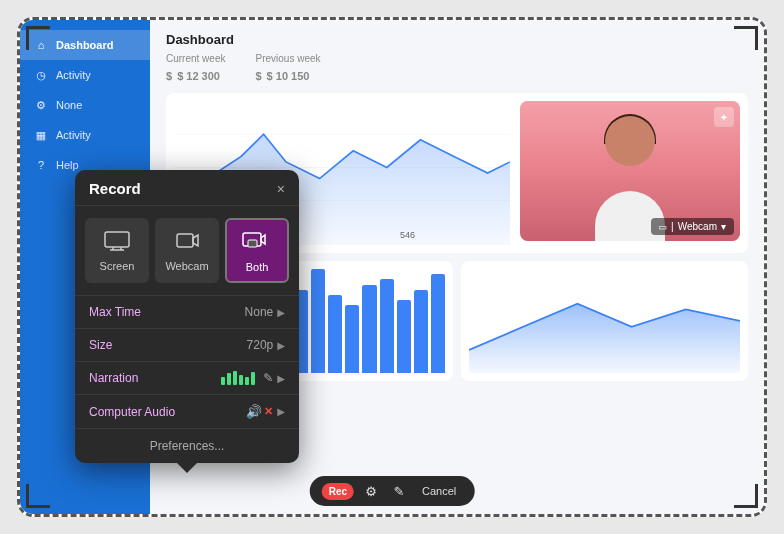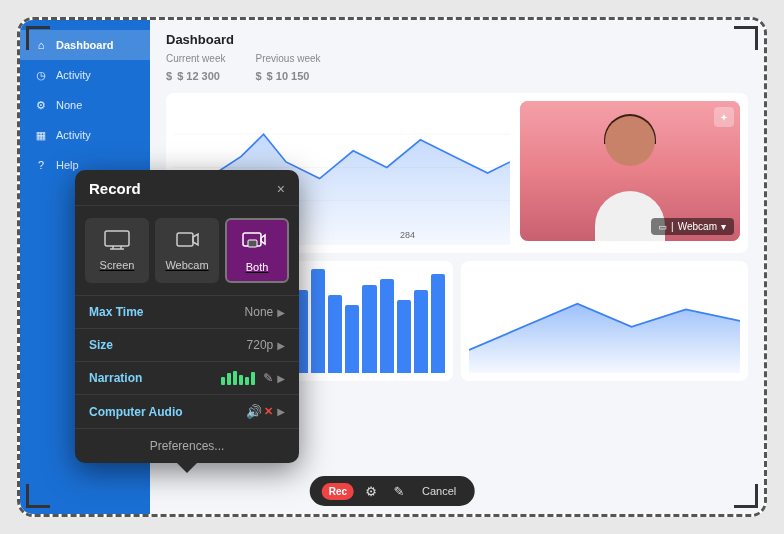--- a/index.html
+++ b/index.html
@@ -294,27 +294,27 @@
       display: flex;
       gap: 6px;
       padding: 12px 10px;
       border-bottom: 1px solid #3a3a3a;
     }
     .mode-btn {
       flex: 1;
       display: flex;
       flex-direction: column;
       align-items: center;
+      justify-content: center;
       padding: 10px 6px 8px;
       background: #3a3a3a;
       border-radius: 6px;
       cursor: pointer;
       gap: 6px;
       border: 2px solid transparent;
-      text-decoration: underline;
     }
     .mode-btn.active {
       background: #701a75;
       border-color: #777;
     }
     .mode-btn-icon {
       color: #ccc;
       font-size: 18px;
       line-height: 1;
     }
@@ -329,23 +329,22 @@
 
     
     .settings-row {
       display: flex;
       align-items: center;
       justify-content: space-between;
       padding: 9px 14px;
       border-bottom: 1px solid #3a3a3a;
     }
     .settings-label {
-      color: #7dd3fc;
+      color: #f0abfc;
       font-size: 12px;
-      font-weight: bold;
     }
     .settings-value-area {
       display: flex;
       align-items: center;
       gap: 4px;
     }
     .settings-value {
       color: #a3a3a3;
       font-size: 12px;
     }
@@ -537,21 +536,21 @@
             <span>Webcam</span>
             <span>▾</span>
           </div>
         </div>
       </div>
 
       <div class="move-icon" style="position:absolute;top:230px;left:210px;">
         <span>✛</span>
       </div>
       <div class="number-badge" style="position:absolute;top:210px;left:380px;font-size:9px;color:#666">
-        <div>284</div>
+        <div>546</div>
       </div>
 
       <div class="charts-bottom">
         <div class="bar-chart" id="bar-chart-container">
             <div class="bar" style="height: 55%;"></div>
             <div class="bar" style="height: 75%;"></div>
             <div class="bar" style="height: 45%;"></div>
             <div class="bar" style="height: 85%;"></div>
             <div class="bar" style="height: 95%;"></div>
             <div class="bar" style="height: 70%;"></div>

